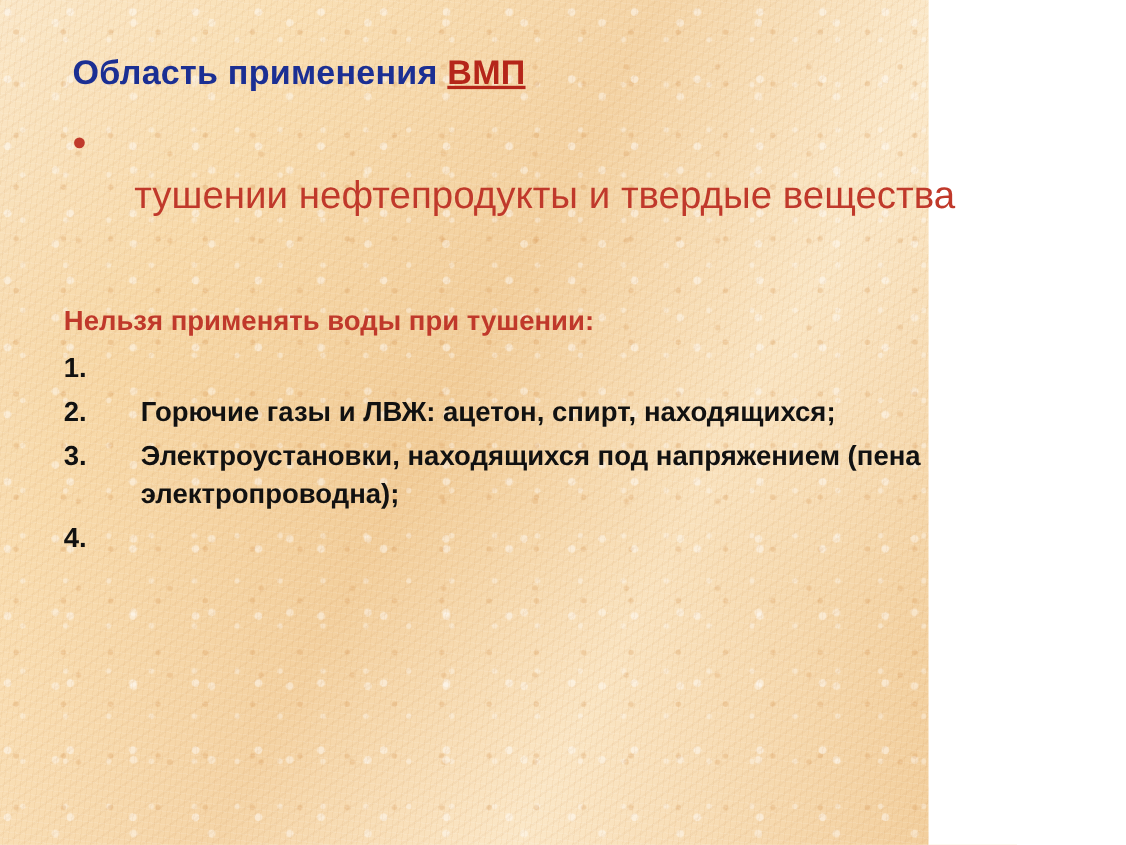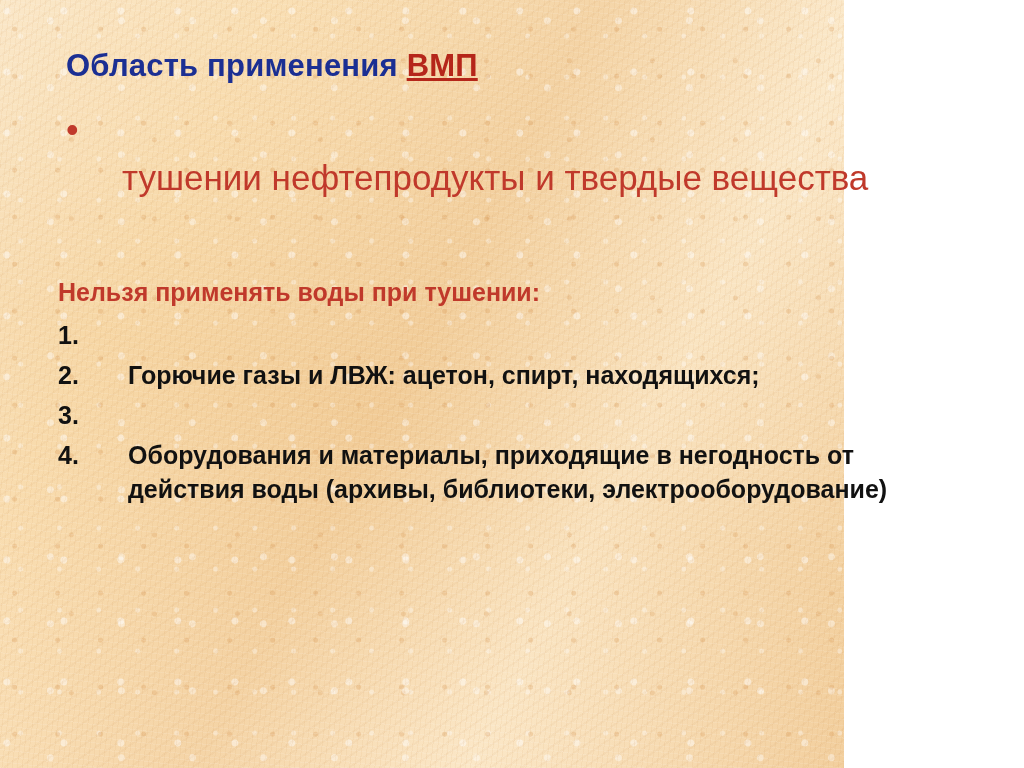--- a/index.html
+++ b/index.html
@@ -160,23 +160,23 @@
         <div class="num">1.</div>
       </div>
 
       <div class="item">
         <div class="num">2.</div>
         <div class="txt">Горючие газы и ЛВЖ: ацетон, спирт, находящихся;</div>
       </div>
 
       <div class="item">
         <div class="num">3.</div>
+        <div class="txt">Электроустановки, находящихся под напряжением (пена электропроводна);</div>
       </div>
 
       <div class="item">
         <div class="num">4.</div>
-        <div class="txt">Оборудования и материалы, приходящие в негодность от действия воды (архивы, библиотеки, электрооборудование)</div>
       </div>
 
     </div>
 
   </div>
 </div>
 
 </body></html>

